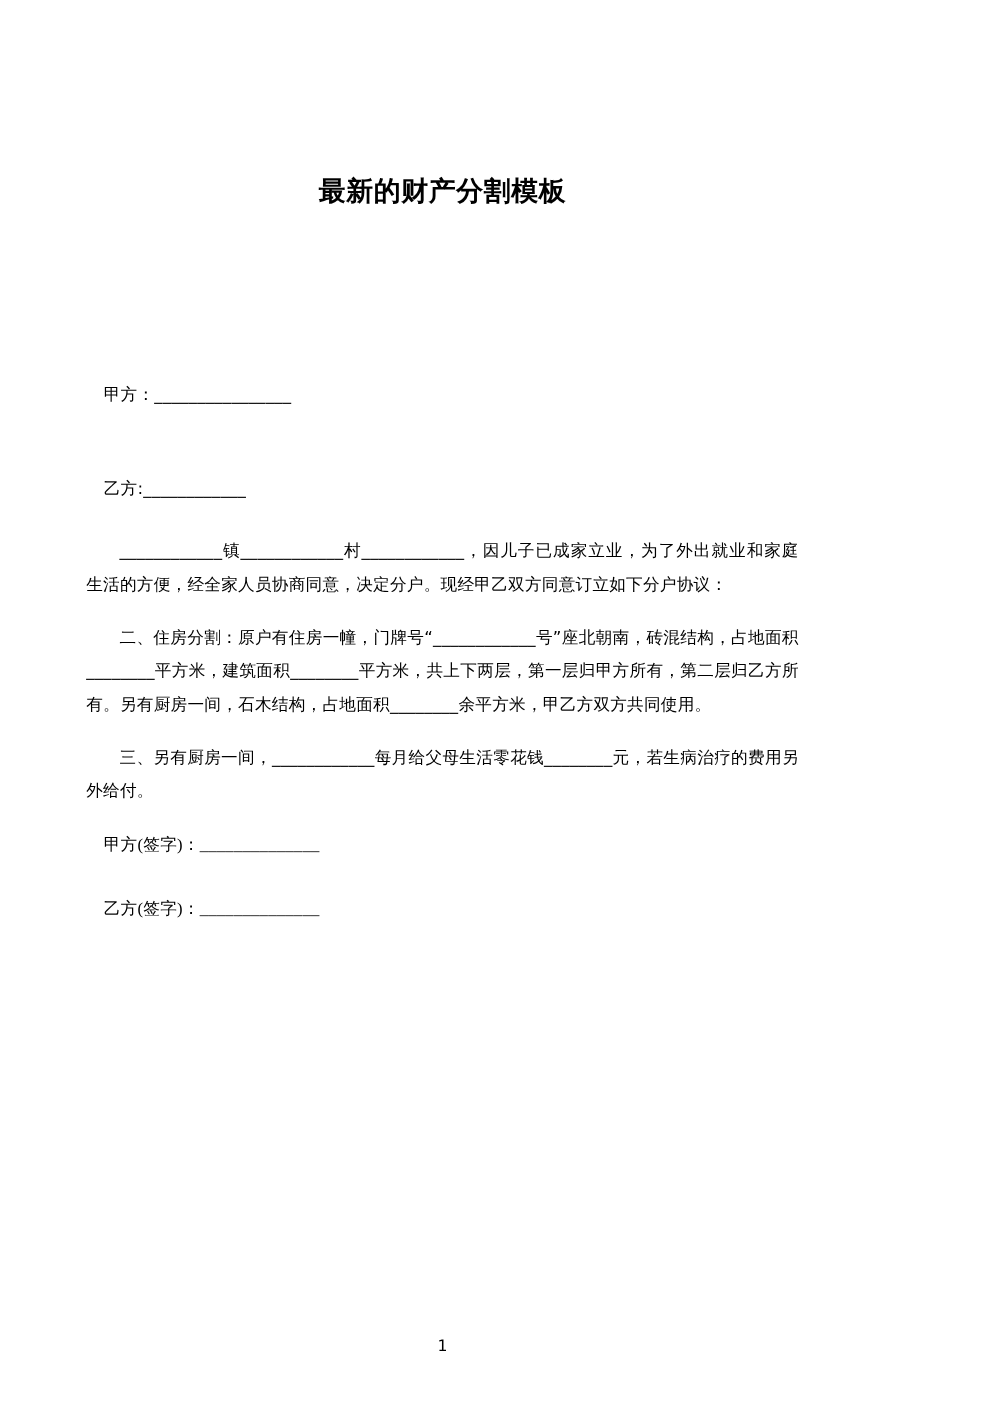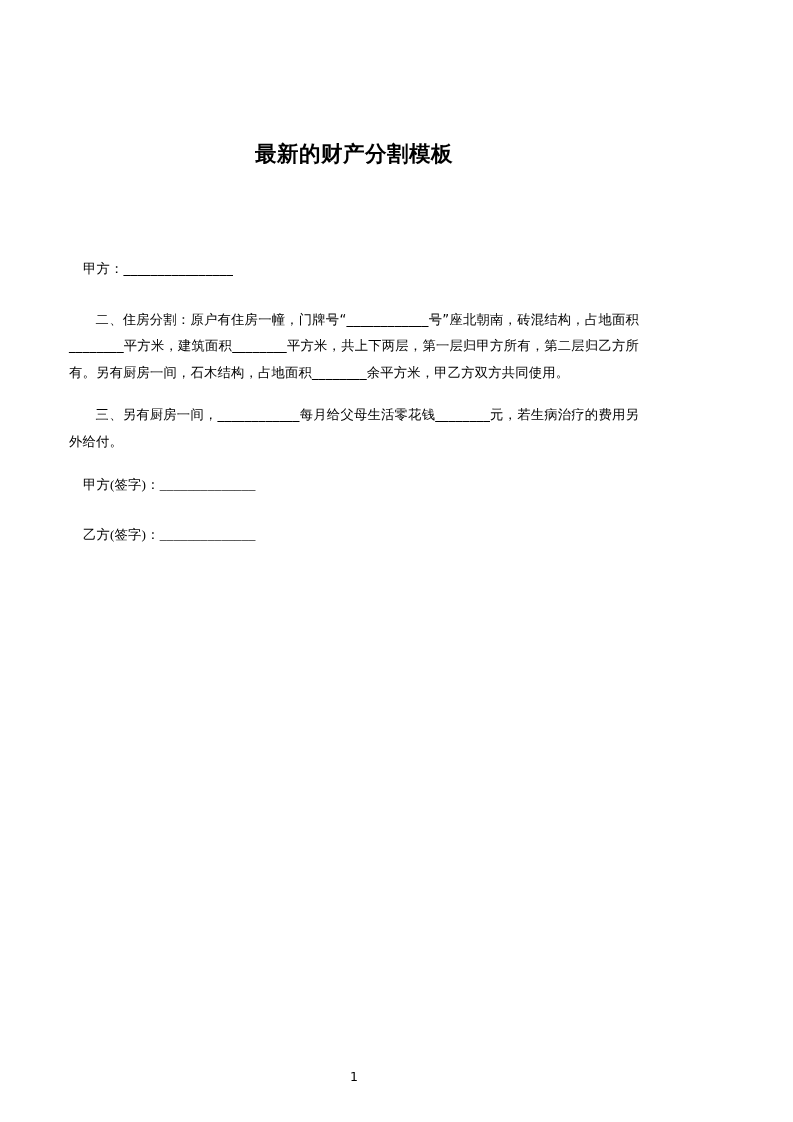--- a/index.html
+++ b/index.html
@@ -43,20 +43,21 @@
     text-align: justify;
     text-justify: inter-ideograph;
     letter-spacing: 0.2px;
   }
   p.indent {
     text-indent: 2em;
   }
   p.party {
     margin-left: 14px;
     margin-bottom: 24px;
+    margin-top: 48px;
   }
   p.sign {
     margin-left: 14px;
     margin-bottom: 24px;
     font-family: Liberation Serif, serif;
   }
   .gap-before {
     margin-top: 22px;
   }
   .page-number {
@@ -73,21 +74,23 @@
 <body>
 
 <div class="page">
 
   <h1 class="doc-title">最新的财产分割模板</h1>
 
   <div class="body-block">
 
     <p class="para party">甲方：________________</p>
 
+    <p class="para party">乙方:____________</p>
 
+    <p class="para indent gap-before">____________镇____________村____________，因儿子已成家立业，为了外出就业和家庭生活的方便，经全家人员协商同意，决定分户。现经甲乙双方同意订立如下分户协议：</p>
 
 
     <p class="para indent gap-before">二、住房分割：原户有住房一幢，门牌号“____________号”座北朝南，砖混结构，占地面积________平方米，建筑面积________平方米，共上下两层，第一层归甲方所有，第二层归乙方所有。另有厨房一间，石木结构，占地面积________余平方米，甲乙方双方共同使用。</p>
 
     <p class="para indent gap-before">三、另有厨房一间，____________每月给父母生活零花钱________元，若生病治疗的费用另外给付。</p>
 
 
     <p class="para sign gap-before">甲方(签字)：______________</p>
 
     <p class="para sign">乙方(签字)：______________</p>

